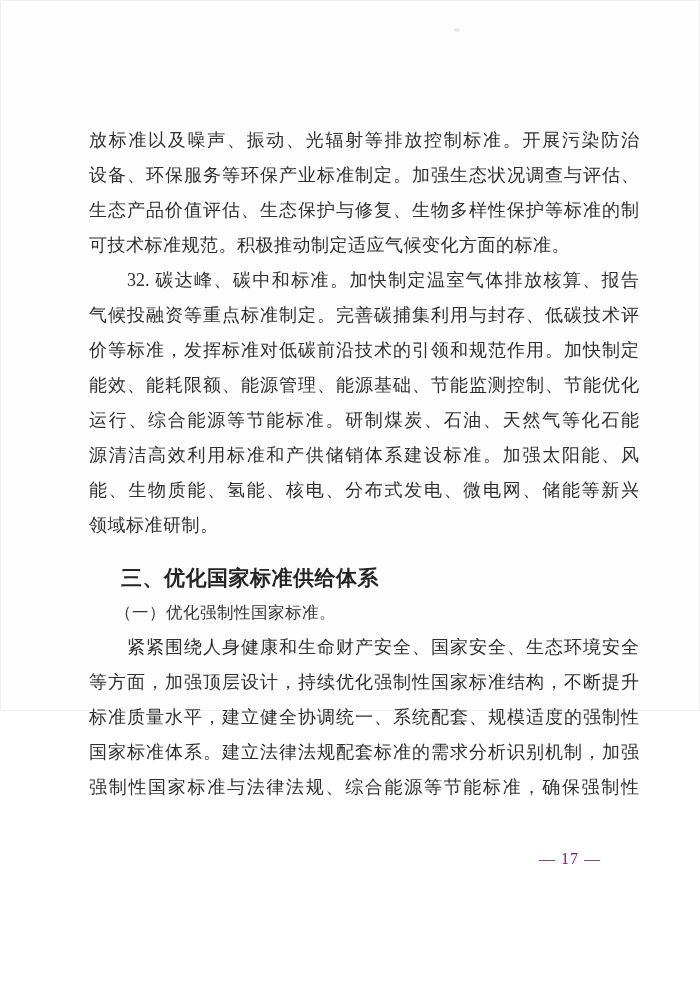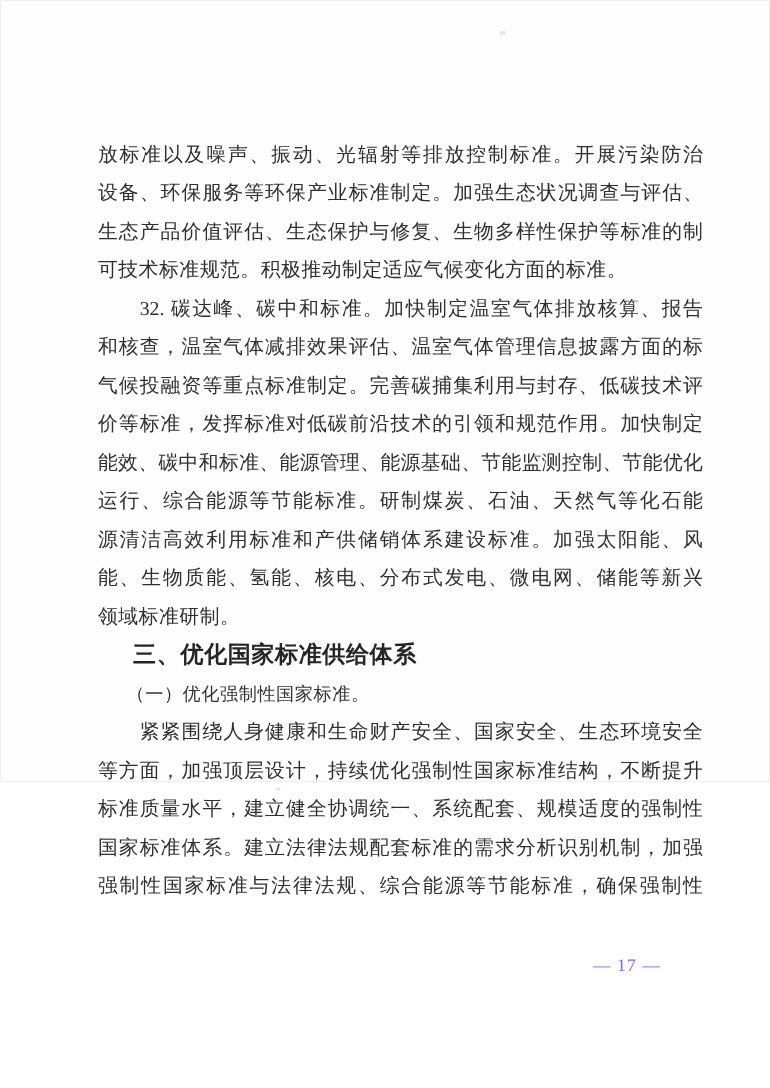--- a/index.html
+++ b/index.html
@@ -38,36 +38,37 @@
     white-space: normal;
     letter-spacing: 0;
   }
   .line.indent    { text-indent: 38px; }
   .line.heading {
     font-family: "Liberation Sans", "DejaVu Sans", sans-serif;
     font-weight: 700;
     font-size: 21px;
     text-indent: 32px;
     color: #252525;
+    margin-top: 17px;
   }
   .line.subheading {
     font-size: 16.5px;
     text-indent: 26px;
     letter-spacing: 0.5px;
     color: #333333;
   }
   .page-number {
     position: absolute;
-    top: 865px;
+    top: 845px;
     right: 98px;
     height: 26px;
     line-height: 26px;
     font-size: 16px;
     letter-spacing: 1px;
-    color: #8b5cf6;
+    color: #701a75;
   }
   .scan-artifact {
     position: absolute;
     border-radius: 50%;
     background: #d9d9d9;
     opacity: 0.55;
   }
   .artifact-1 { left: 453px; top: 27px; width: 6px; height: 4px; }
   .artifact-2 { left: 250px; top: 715px; width: 4px; height: 3px; }
 </style>
@@ -78,24 +79,23 @@
 
   <span class="scan-artifact artifact-1"></span>
   <span class="scan-artifact artifact-2"></span>
 
   <div class="text-block">
     <div class="line fill">放标准以及噪声、振动、光辐射等排放控制标准。开展污染防治</div>
     <div class="line fill">设备、环保服务等环保产业标准制定。加强生态状况调查与评估、</div>
     <div class="line fill">生态产品价值评估、生态保护与修复、生物多样性保护等标准的制</div>
     <div class="line">可技术标准规范。积极推动制定适应气候变化方面的标准。</div>
     <div class="line fill indent">32. 碳达峰、碳中和标准。加快制定温室气体排放核算、报告</div>
-    <div class="line fill">和核查，温室气体减排效果评估、温室气体管理信息披露方面的标</div>
     <div class="line fill">气候投融资等重点标准制定。完善碳捕集利用与封存、低碳技术评</div>
     <div class="line fill">价等标准，发挥标准对低碳前沿技术的引领和规范作用。加快制定</div>
-    <div class="line fill">能效、碳中和标准、能源管理、能源基础、节能监测控制、节能优化</div>
+    <div class="line fill">能效、能耗限额、能源管理、能源基础、节能监测控制、节能优化</div>
     <div class="line fill">运行、综合能源等节能标准。研制煤炭、石油、天然气等化石能</div>
     <div class="line fill">源清洁高效利用标准和产供储销体系建设标准。加强太阳能、风</div>
     <div class="line fill">能、生物质能、氢能、核电、分布式发电、微电网、储能等新兴</div>
     <div class="line">领域标准研制。</div>
     <div class="line heading">三、优化国家标准供给体系</div>
     <div class="line subheading">（一）优化强制性国家标准。</div>
     <div class="line fill indent">紧紧围绕人身健康和生命财产安全、国家安全、生态环境安全</div>
     <div class="line fill">等方面，加强顶层设计，持续优化强制性国家标准结构，不断提升</div>
     <div class="line fill">标准质量水平，建立健全协调统一、系统配套、规模适度的强制性</div>
     <div class="line fill">国家标准体系。建立法律法规配套标准的需求分析识别机制，加强</div>

